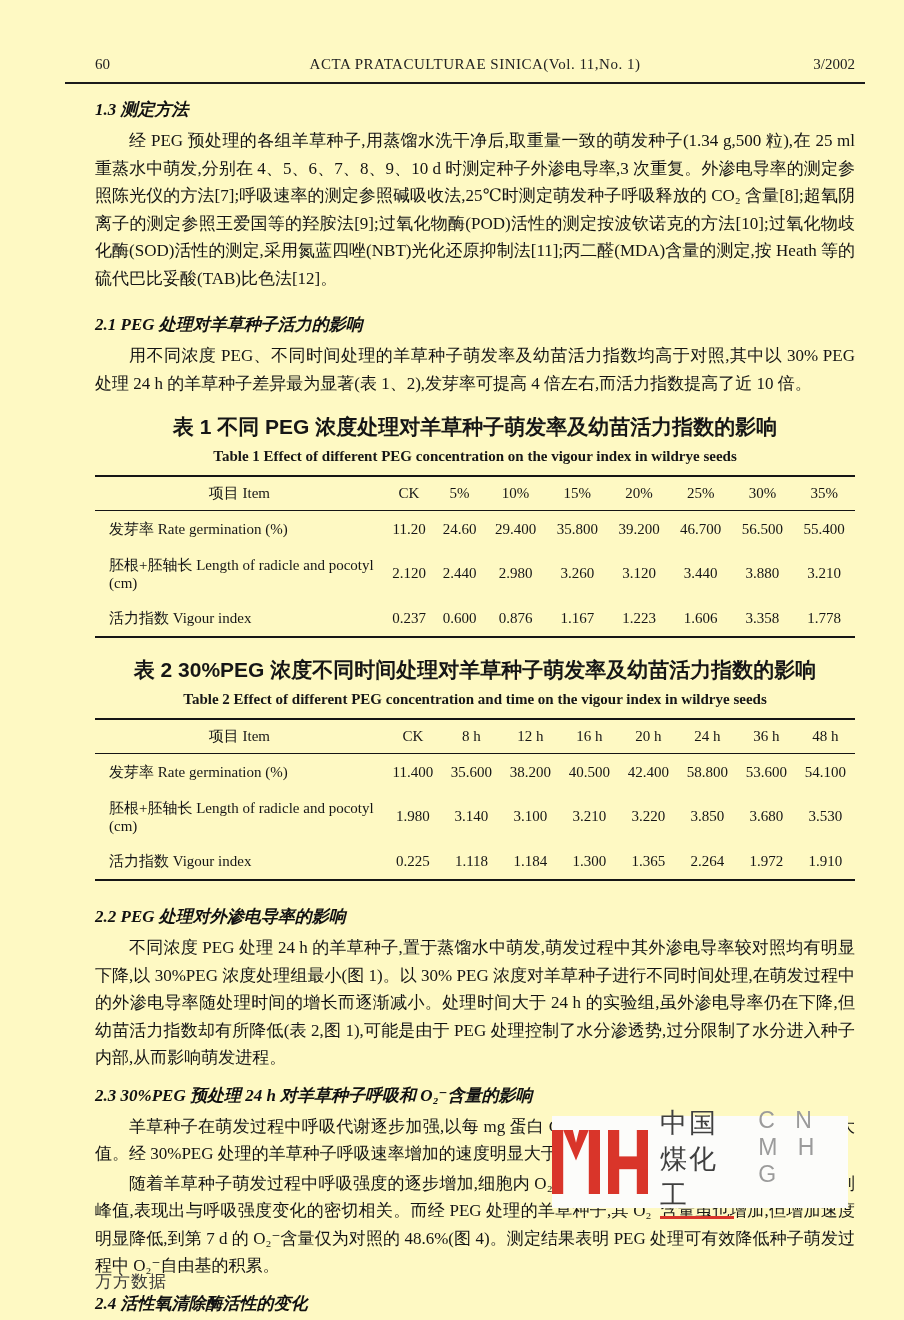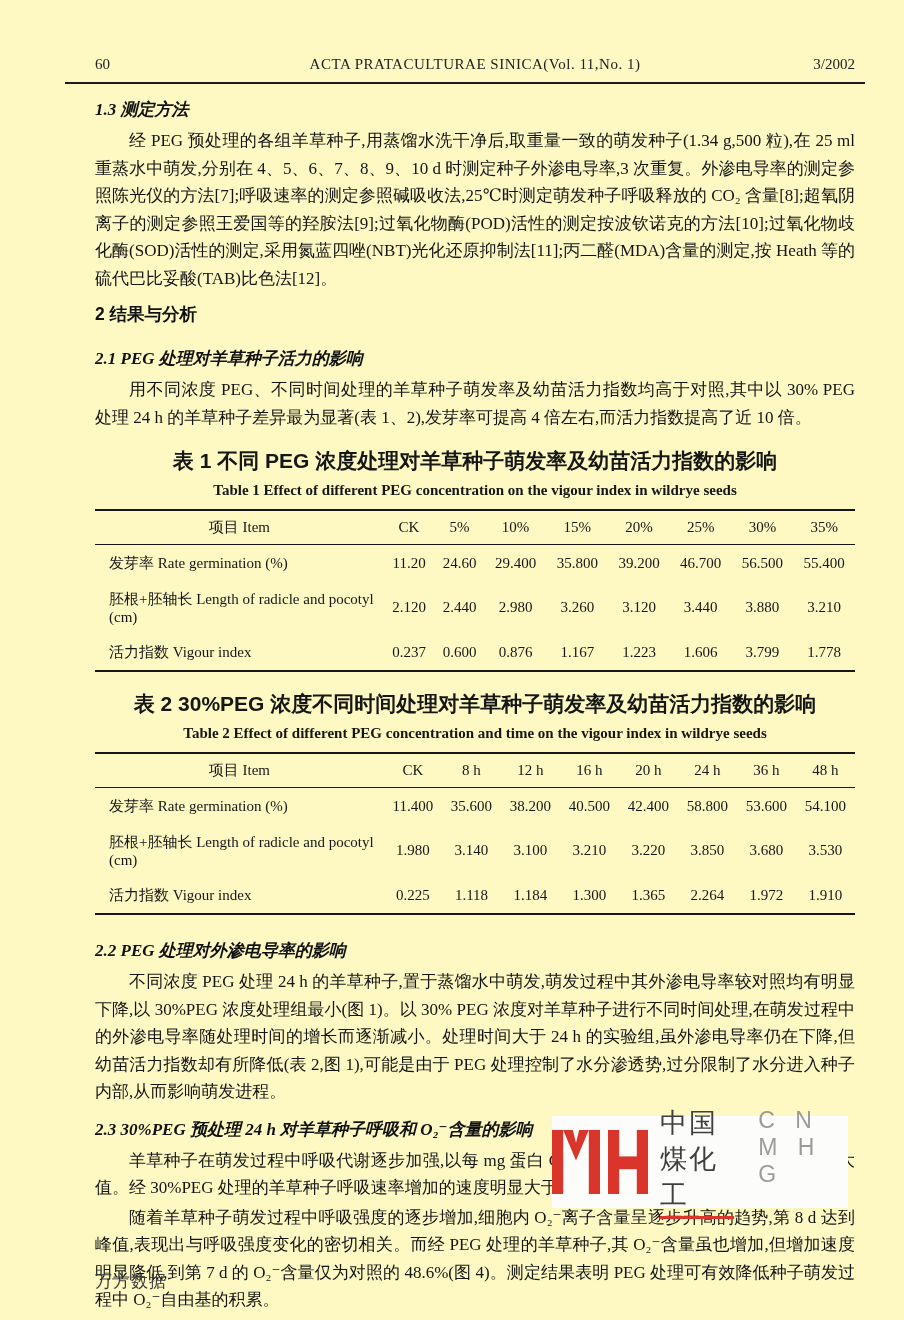--- a/index.html
+++ b/index.html
@@ -61,21 +61,20 @@
   <div class="pg-header">
     <span class="pg-num">60</span>
     <span class="pg-journal">ACTA PRATACULTURAE SINICA(Vol. 11,No. 1)</span>
     <span class="pg-issue">3/2002</span>
   </div>
   <hr class="rule">
 
   <h3 class="h-kai">1.3  测定方法</h3>
   <p class="body-text">经 PEG 预处理的各组羊草种子,用蒸馏水洗干净后,取重量一致的萌发种子(1.34 g,500 粒),在 25 ml 重蒸水中萌发,分别在 4、5、6、7、8、9、10 d 时测定种子外渗电导率,3 次重复。外渗电导率的测定参照陈光仪的方法[7];呼吸速率的测定参照碱吸收法,25℃时测定萌发种子呼吸释放的 CO₂ 含量[8];超氧阴离子的测定参照王爱国等的羟胺法[9];过氧化物酶(POD)活性的测定按波钦诺克的方法[10];过氧化物歧化酶(SOD)活性的测定,采用氮蓝四唑(NBT)光化还原抑制法[11];丙二醛(MDA)含量的测定,按 Heath 等的硫代巴比妥酸(TAB)比色法[12]。</p>
 
-  <h2 class="h-hei">2  结果与分析</h2>
   <h3 class="h-kai" style="margin-top:21px">2.1  PEG 处理对羊草种子活力的影响</h3>
   <p class="body-text">用不同浓度 PEG、不同时间处理的羊草种子萌发率及幼苗活力指数均高于对照,其中以 30% PEG 处理 24 h 的羊草种子差异最为显著(表 1、2),发芽率可提高 4 倍左右,而活力指数提高了近 10 倍。</p>
 
   <div class="table-block">
     <div class="t-title-cn">表 1  不同 PEG 浓度处理对羊草种子萌发率及幼苗活力指数的影响</div>
     <div class="t-title-en">Table 1   Effect of different PEG concentration on the vigour index in wildrye seeds</div>
     <table class="data-table" data-table="0">
         <thead>
           <tr>
             <th class="item-col">项目   Item</th>
@@ -113,21 +112,21 @@
             <td>3.210</td>
           </tr>
           <tr>
             <td class="item-col">活力指数 Vigour index</td>
             <td>0.237</td>
             <td>0.600</td>
             <td>0.876</td>
             <td>1.167</td>
             <td>1.223</td>
             <td>1.606</td>
-            <td>3.799</td>
+            <td>3.358</td>
             <td>1.778</td>
           </tr>
         </tbody>
       </table>
   </div>
 
   <div class="table-block" style="margin-top:18px">
     <div class="t-title-cn">表 2  30%PEG 浓度不同时间处理对羊草种子萌发率及幼苗活力指数的影响</div>
     <div class="t-title-en">Table 2   Effect of different PEG concentration and time on the vigour index in wildrye seeds</div>
     <table class="data-table" data-table="1">

